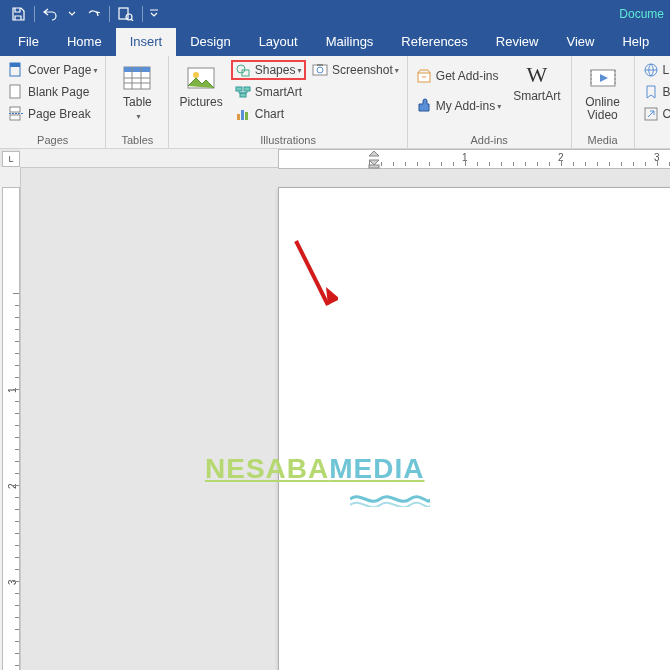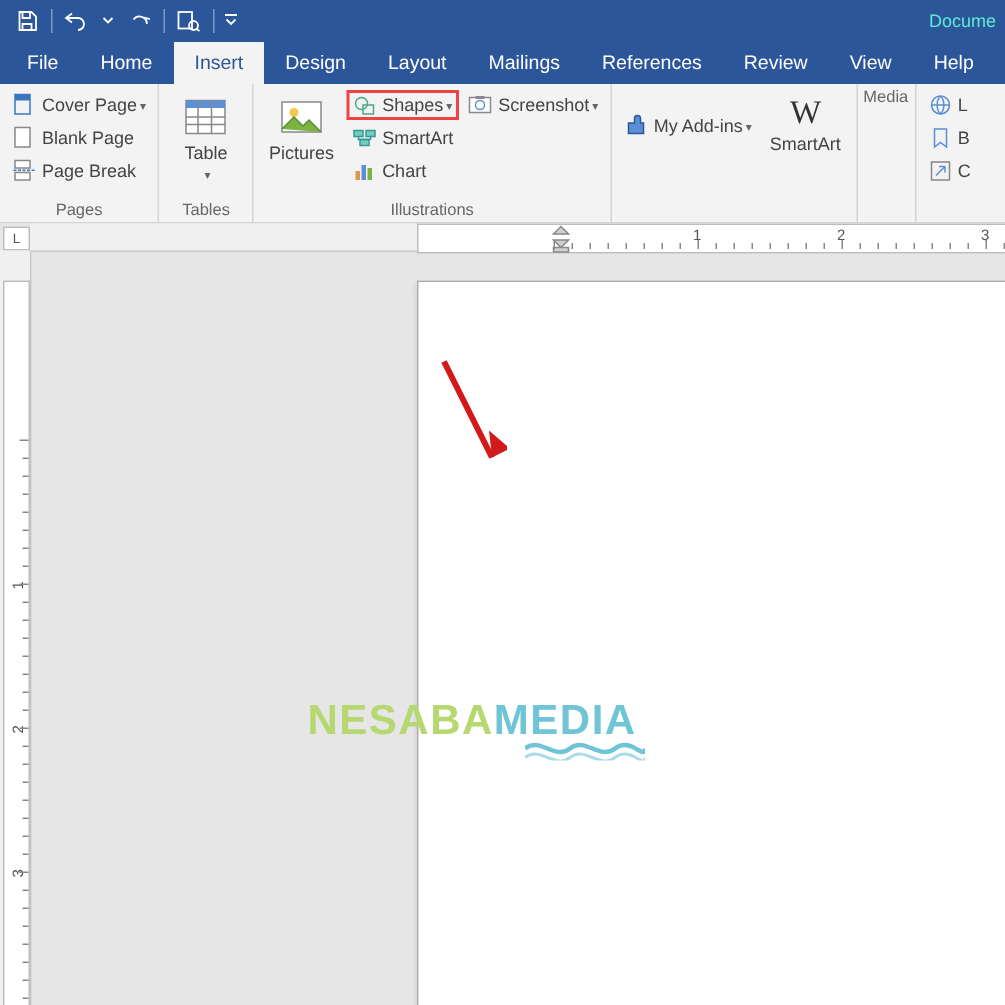--- a/index.html
+++ b/index.html
@@ -28,21 +28,21 @@
   .hruler-inner { position:absolute; left:258px; top:0; height:18px; right:0; background:#fff; border:1px solid #bcbcbc; border-right:none;}
   .hruler-inner .num { position:absolute; top:2px; font-size:10px; color:#555;}
   .hruler-inner .tick { position:absolute; top:12px; width:1px; height:4px; background:#888;}
   .hruler-inner .indent { position:absolute; top:-1px; left:85px; }
   .vruler { position:absolute; left:0; top:18px; width:20px; bottom:0; background:#f0f0f0; border-right:1px solid #c8c8c8;}
   .vruler-inner { position:absolute; top:20px; left:2px; width:16px; height:502px; background:#fff; border:1px solid #bcbcbc;}
   .vruler-inner .num { position:absolute; left:4px; font-size:10px; color:#555; transform:rotate(-90deg); transform-origin:left top; }
   .vruler-inner .tick { position:absolute; left:12px; width:4px; height:1px; background:#888;}
   .corner { position:absolute; left:2px; top:2px; width:16px; height:14px; background:#fff; border:1px solid #bcbcbc; font-size:9px; color:#555; display:flex; align-items:center; justify-content:center;}
   .page { position:absolute; left:278px; top:38px; width:392px; height:484px; background:#fff; border:1px solid #aeaeae; box-shadow:0 2px 4px rgba(0,0,0,.15);}
-  .watermark { position:absolute; left:205px; top:315px; font-size:28px; font-weight:800; color:#b5d870; letter-spacing:1px; font-family:Arial,sans-serif;}
+  .watermark { position:absolute; left:205px; top:304px; font-size:28px; font-weight:800; color:#b5d870; letter-spacing:1px; font-family:Arial,sans-serif;text-decoration:underline;}
   .watermark .accent { color:#6fc4d6; }
   .wave { position:absolute; left:350px; top:342px; }
   .arrow { position:absolute; left:288px; top:90px; pointer-events:none; }
 </style>
 </head>
 <body>
 
 <div class="titlebar">
   <div class="tbtn">
       <svg width="14" height="14" viewBox="0 0 14 14">
@@ -193,38 +193,58 @@
             <span class="caret">▾</span>
           </div>
       </div>
     </div>
     <div class="group-label">Illustrations</div>
   </div>
 
   <div class="group">
     <div class="group-body">
       <div class="col" style="padding-top:6px;">
+        <div class="sbtn">
+            <span class="ic"><svg width="16" height="16" viewBox="0 0 16 16">
+                <rect x="2" y="5" width="12" height="9" fill="#fff" stroke="#d94"></rect>
+                <path d="M2 5l2-3h8l2 3" fill="none" stroke="#d94"></path>
+                <path d="M6 9h4" stroke="#d94"></path>
+              </svg></span>
+            <span>Get Add-ins</span>
+          </div>
         <div class="sbtn" style="margin-top:8px">
             <span class="ic"><svg width="16" height="16" viewBox="0 0 16 16">
                 <path d="M3 6h4V3a2 2 0 0 1 4 0v3h2v7H3z" fill="#5a8fd6" stroke="#2b579a"></path>
               </svg></span>
             <span>My Add-ins</span> 
             <span class="caret">▾</span>
           </div>
       </div>
       <div class="vbtn">
         <svg width="32" height="26" viewBox="0 0 32 26">
             <text x="16" y="20" text-anchor="middle" font-family="Georgia,serif" font-size="22" fill="#333">W</text>
           </svg>
         <div class="lbl">SmartArt</div>
       </div>
     </div>
-  </div>
-
-  <div class="group">
+    <div class="group-label">Add-ins</div>
+  </div>
+
+  <div class="group">
+    <div class="group-body">
+      <div class="vbtn">
+        <svg width="32" height="32" viewBox="0 0 32 32">
+            <rect x="4" y="8" width="24" height="16" fill="#fff" stroke="#888"></rect>
+            <path d="M13 12v8l8-4z" fill="#5a8fd6"></path>
+            <path d="M4 8v16M28 8v16" stroke="#888" stroke-dasharray="2 2"></path>
+          </svg>
+        <div class="lbl" style="white-space:pre">Online
+Video</div>
+      </div>
+    </div>
     <div class="group-label">Media</div>
   </div>
 
   <div class="group" style="border-right:none">
     <div class="group-body">
       <div class="col">
         <div class="sbtn">
             <span class="ic"><svg width="16" height="16" viewBox="0 0 16 16">
                 <circle cx="8" cy="8" r="6" fill="none" stroke="#5a8fd6"></circle>
                 <path d="M2 8h12M8 2c3 3 3 9 0 12M8 2c-3 3-3 9 0 12" fill="none" stroke="#5a8fd6"></path>

